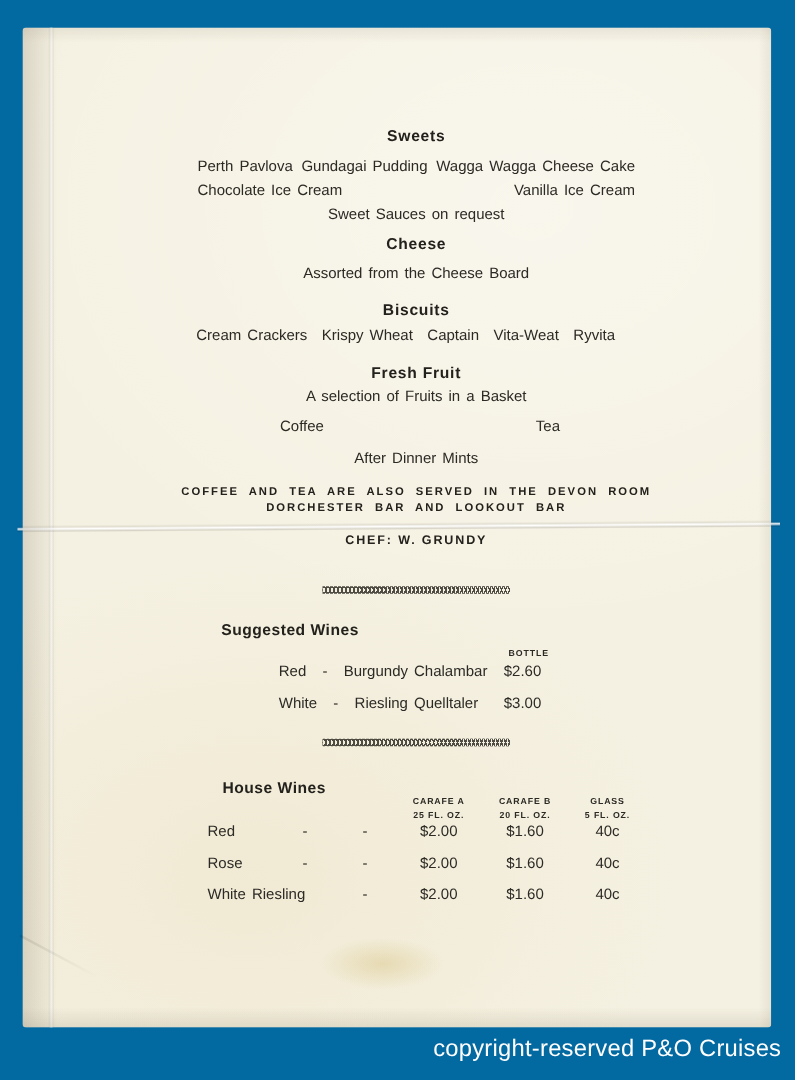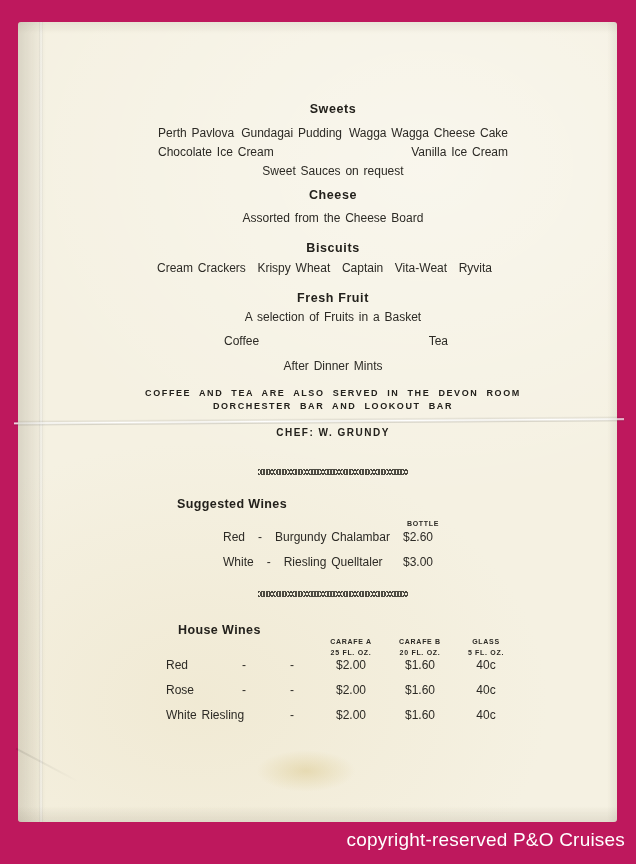--- a/index.html
+++ b/index.html
@@ -1,19 +1,19 @@
 <!DOCTYPE html>
 <html><head>
 <meta charset="utf-8">
 <style>
   html,body{margin:0;padding:0;}
   .stage{
     position:relative;
     width:636px;height:864px;
-    background:#be185d;
+    background:#0369a1;
     overflow:hidden;
     font-family:"Liberation Sans","DejaVu Sans",sans-serif;
   }
   .paper{
     position:absolute;left:18px;top:22px;width:599px;height:800px;
     background:
       radial-gradient(120% 70% at 68% 18%, rgba(255,255,255,0.38), rgba(255,255,255,0) 60%),
       radial-gradient(90% 50% at 30% 85%, rgba(235,225,195,0.45), rgba(235,225,195,0) 65%),
       #f5f1e2;
     border-radius:3px;

